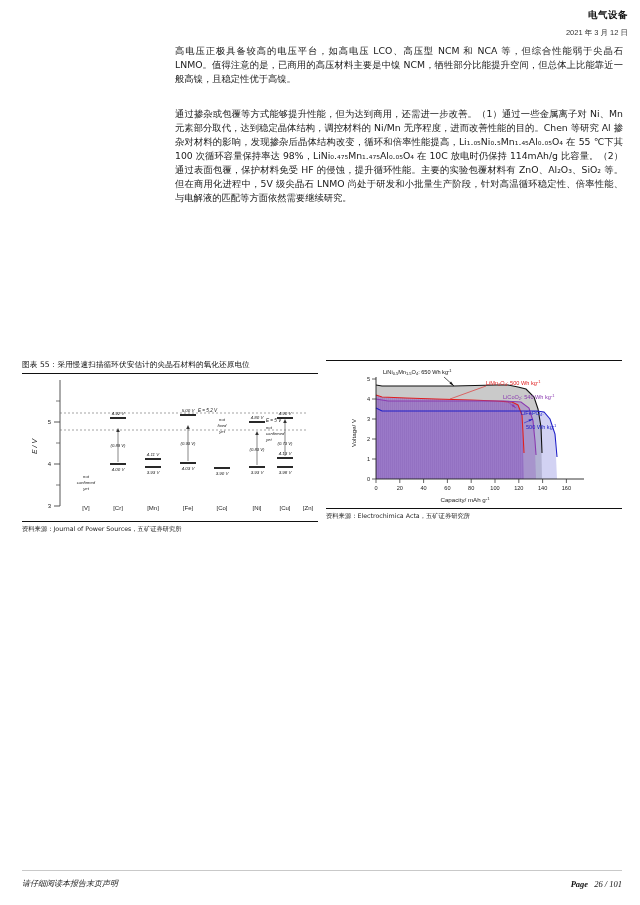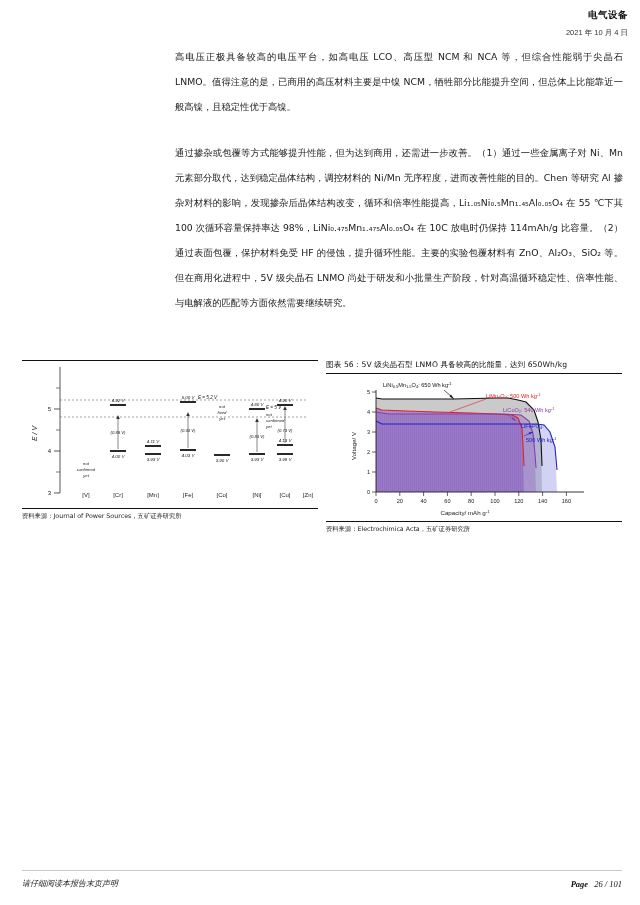--- a/index.html
+++ b/index.html
@@ -60,21 +60,21 @@
     font-size: 7.5px; color: #333; margin-top: 6px;
     font-family: "Liberation Sans", sans-serif;
   }
 
   
   .content {
     position: absolute; left: 175px; top: 44px; width: 448px;
   }
   .para {
     font-size: 9.3px;
-    line-height: 25px;
+    line-height: 14px;
     text-align: justify;
     text-justify: inter-ideograph;
     color: #1a1a1a;
     font-family: "DejaVu Sans", sans-serif;
     margin: 0 0 21px 0;
   }
 
   
   .figures {
     position: absolute; left: 22px; top: 360px; width: 600px;
@@ -116,32 +116,33 @@
   .footer-right .pg { margin-right: 6px; font-weight: bold; }
 
   svg text { font-family: "Liberation Sans", sans-serif; }
 </style>
 </head>
 <body>
 
 <div class="page-header">
   <div class="header-right">
     <div class="header-sector">电气设备</div>
-    <div class="header-date">2021 年 10 月 4 日</div>
+    <div class="header-date">2021 年 3 月 12 日</div>
   </div>
 </div>
 
 <div class="content">
   <p class="para">高电压正极具备较高的电压平台，如高电压 LCO、高压型 NCM 和 NCA 等，但综合性能弱于尖晶石 LNMO。值得注意的是，已商用的高压材料主要是中镍 NCM，牺牲部分比能提升空间，但总体上比能靠近一般高镍，且稳定性优于高镍。</p>
   <p class="para">通过掺杂或包覆等方式能够提升性能，但为达到商用，还需进一步改善。（1）通过一些金属离子对 Ni、Mn 元素部分取代，达到稳定晶体结构，调控材料的 Ni/Mn 无序程度，进而改善性能的目的。Chen 等研究 Al 掺杂对材料的影响，发现掺杂后晶体结构改变，循环和倍率性能提高，Li₁.₀₅Ni₀.₅Mn₁.₄₅Al₀.₀₅O₄ 在 55 ℃下其 100 次循环容量保持率达 98%，LiNi₀.₄₇₅Mn₁.₄₇₅Al₀.₀₅O₄ 在 10C 放电时仍保持 114mAh/g 比容量。（2）通过表面包覆，保护材料免受 HF 的侵蚀，提升循环性能。主要的实验包覆材料有 ZnO、Al₂O₃、SiO₂ 等。但在商用化进程中，5V 级尖晶石 LNMO 尚处于研发和小批量生产阶段，针对高温循环稳定性、倍率性能、与电解液的匹配等方面依然需要继续研究。</p>
 </div>
 
 <div class="figures">
 
   <div class="fig-col">
+    <div class="fig-caption">图表 55：采用慢速扫描循环伏安估计的尖晶石材料的氧化还原电位</div>
     <div class="fig-rule-top"></div>
     <div class="fig-body">
       <svg viewBox="0 0 296 145" width="296" height="145">
 
         <line x1="38" y1="6" x2="38" y2="132" stroke="#444" stroke-width="0.9"></line>
 
         <line x1="32" y1="132" x2="38" y2="132" stroke="#444" stroke-width="0.9"></line>
         <line x1="34" y1="111" x2="38" y2="111" stroke="#444" stroke-width="0.7"></line>
         <line x1="32" y1="90" x2="38" y2="90" stroke="#444" stroke-width="0.9"></line>
         <line x1="34" y1="69" x2="38" y2="69" stroke="#444" stroke-width="0.7"></line>
@@ -217,21 +218,20 @@
         <text x="235" y="136" font-size="6" fill="#222" text-anchor="middle">[Ni]</text>
         <text x="263" y="136" font-size="6" fill="#222" text-anchor="middle">[Cu]</text>
         <text x="286" y="136" font-size="6" fill="#222" text-anchor="middle">[Zn]</text>
       </svg>
     </div>
     <div class="fig-rule-bot"></div>
     <div class="fig-source">资料来源：Journal of Power Sources，五矿证券研究所</div>
   </div>
 
   <div class="fig-col">
-    <div class="fig-caption">图表 56：5V 级尖晶石型 LNMO 具备较高的比能量，达到 650Wh/kg</div>
     <div class="fig-rule-top"></div>
     <div class="fig-body">
       <svg viewBox="0 0 296 145" width="296" height="145">
         <defs>
           <pattern id="hatchP" width="2" height="2" patternUnits="userSpaceOnUse">
             <rect width="2" height="2" fill="#8f63c4" fill-opacity="0.55"></rect>
             <line x1="0" y1="0" x2="0" y2="2" stroke="#5a2d8f" stroke-width="0.4" stroke-opacity="0.5"></line>
           </pattern>
         </defs>
 

